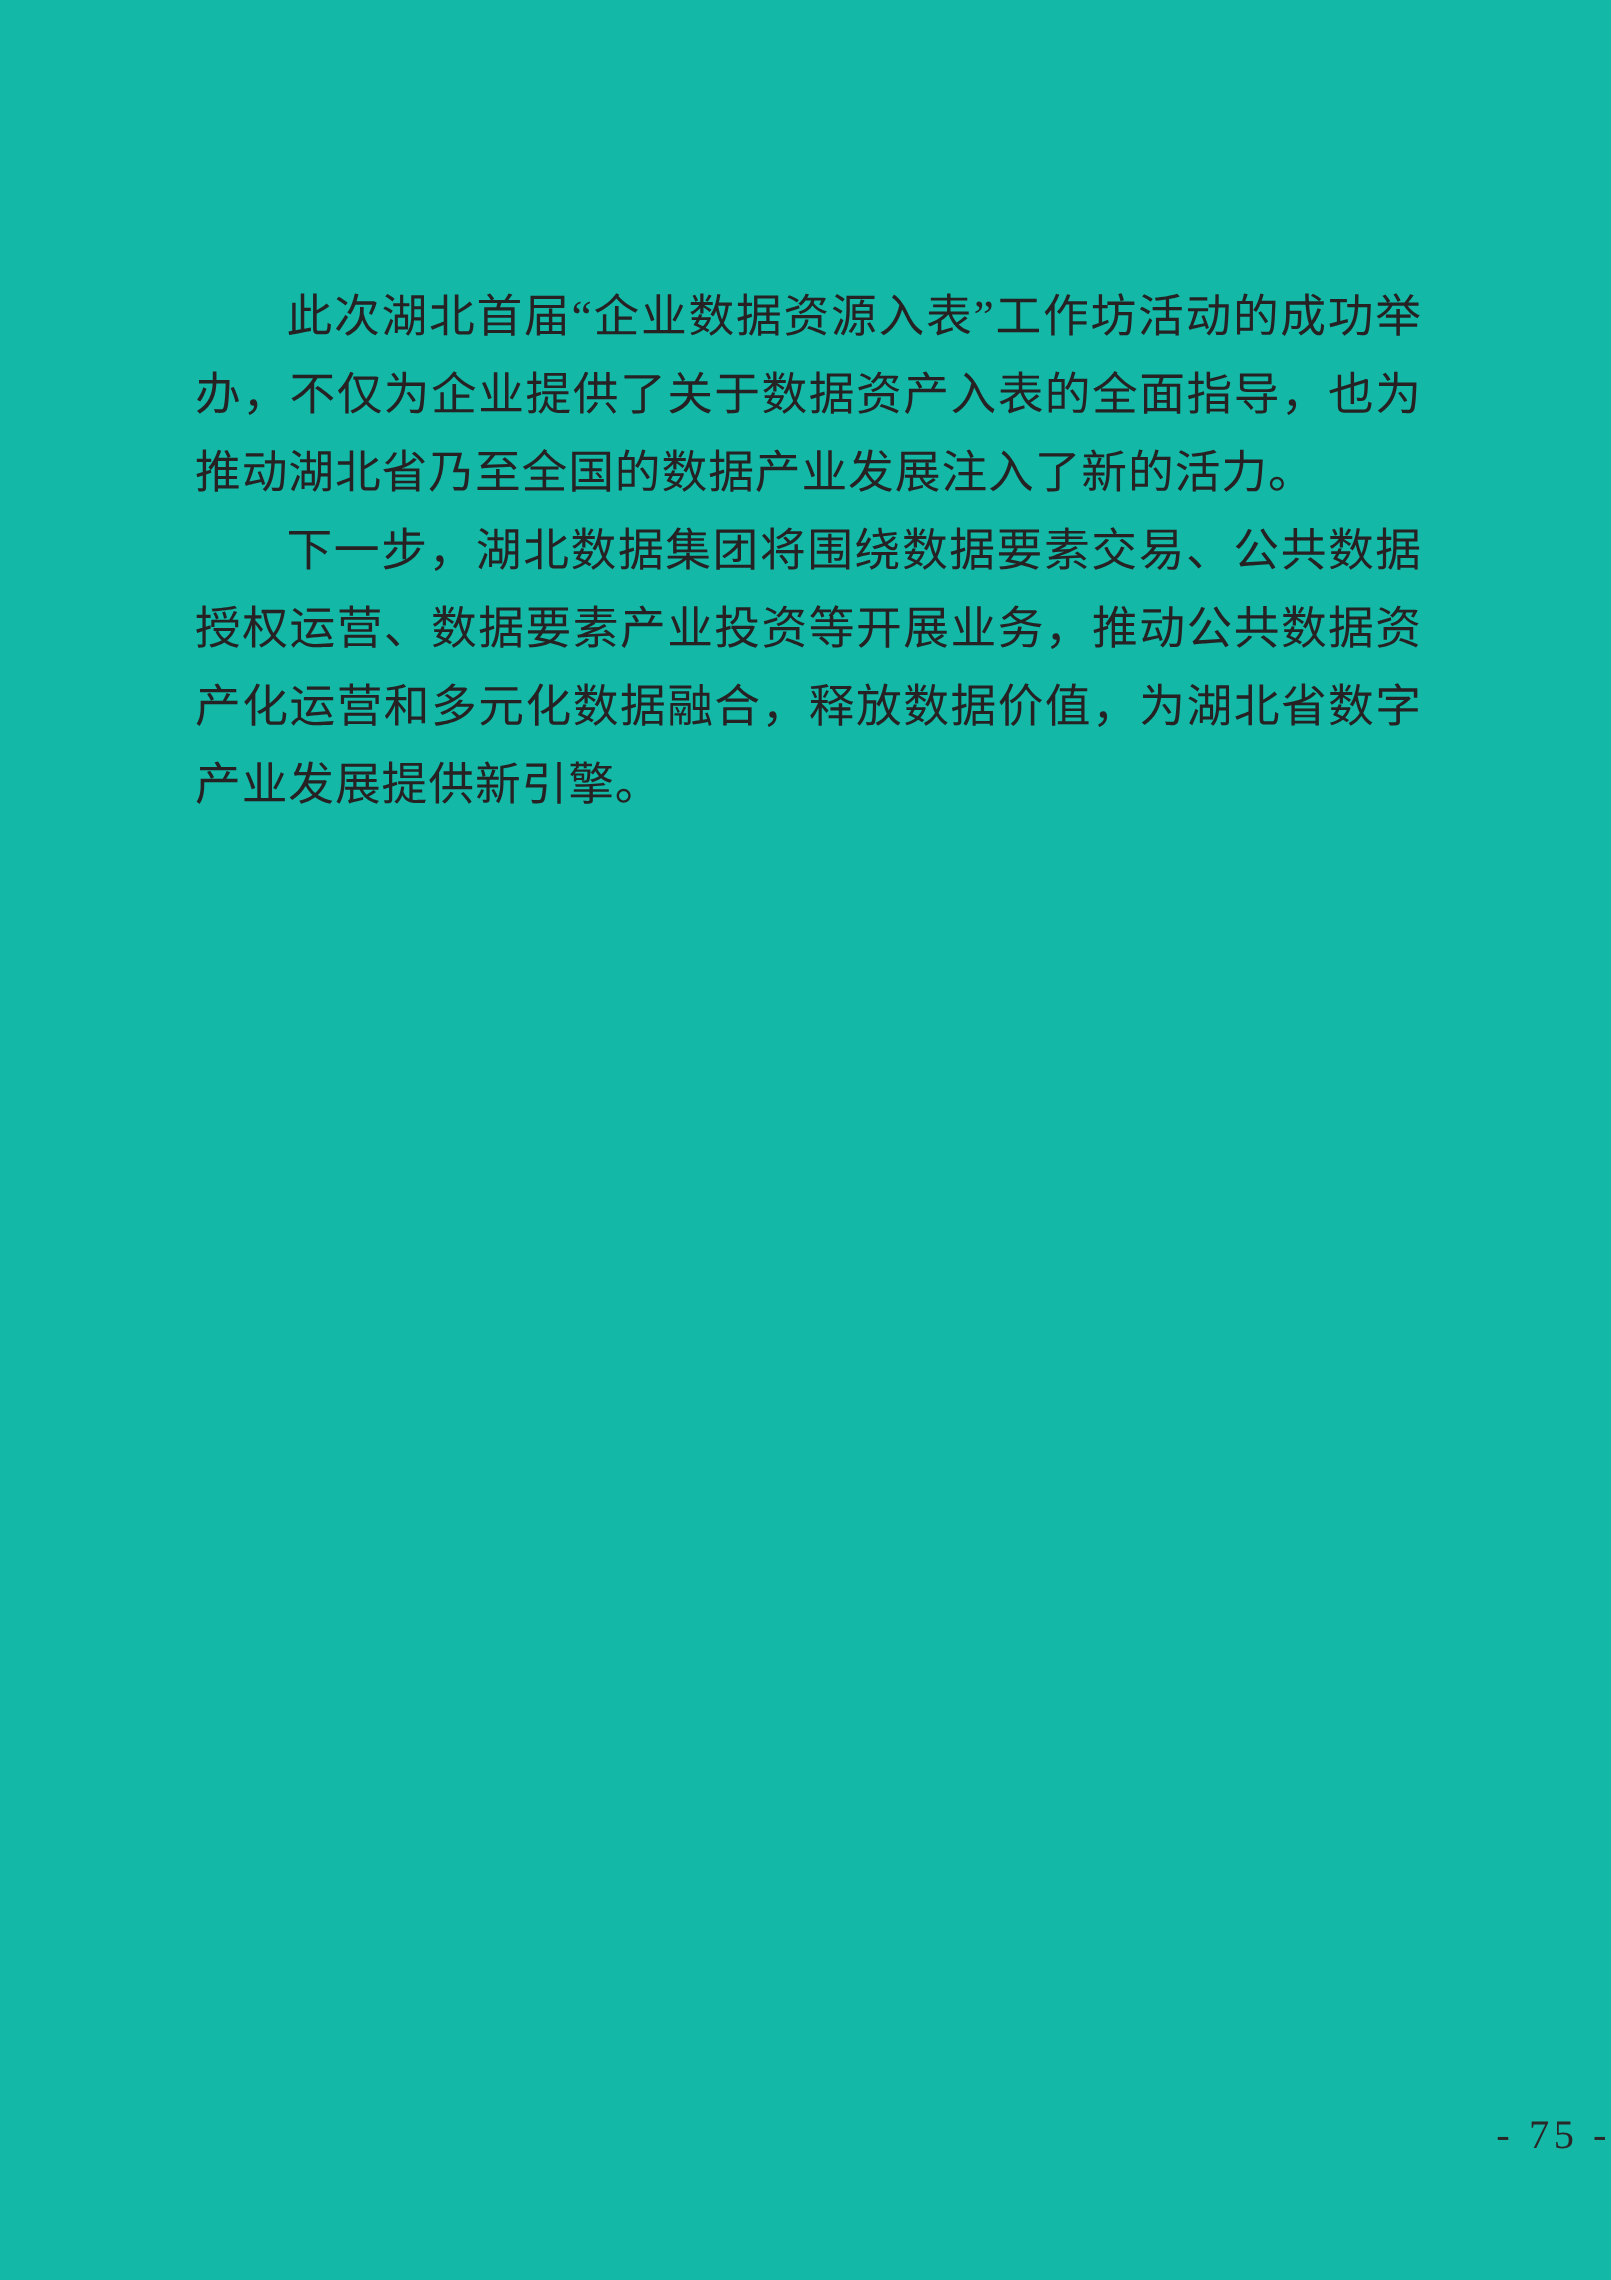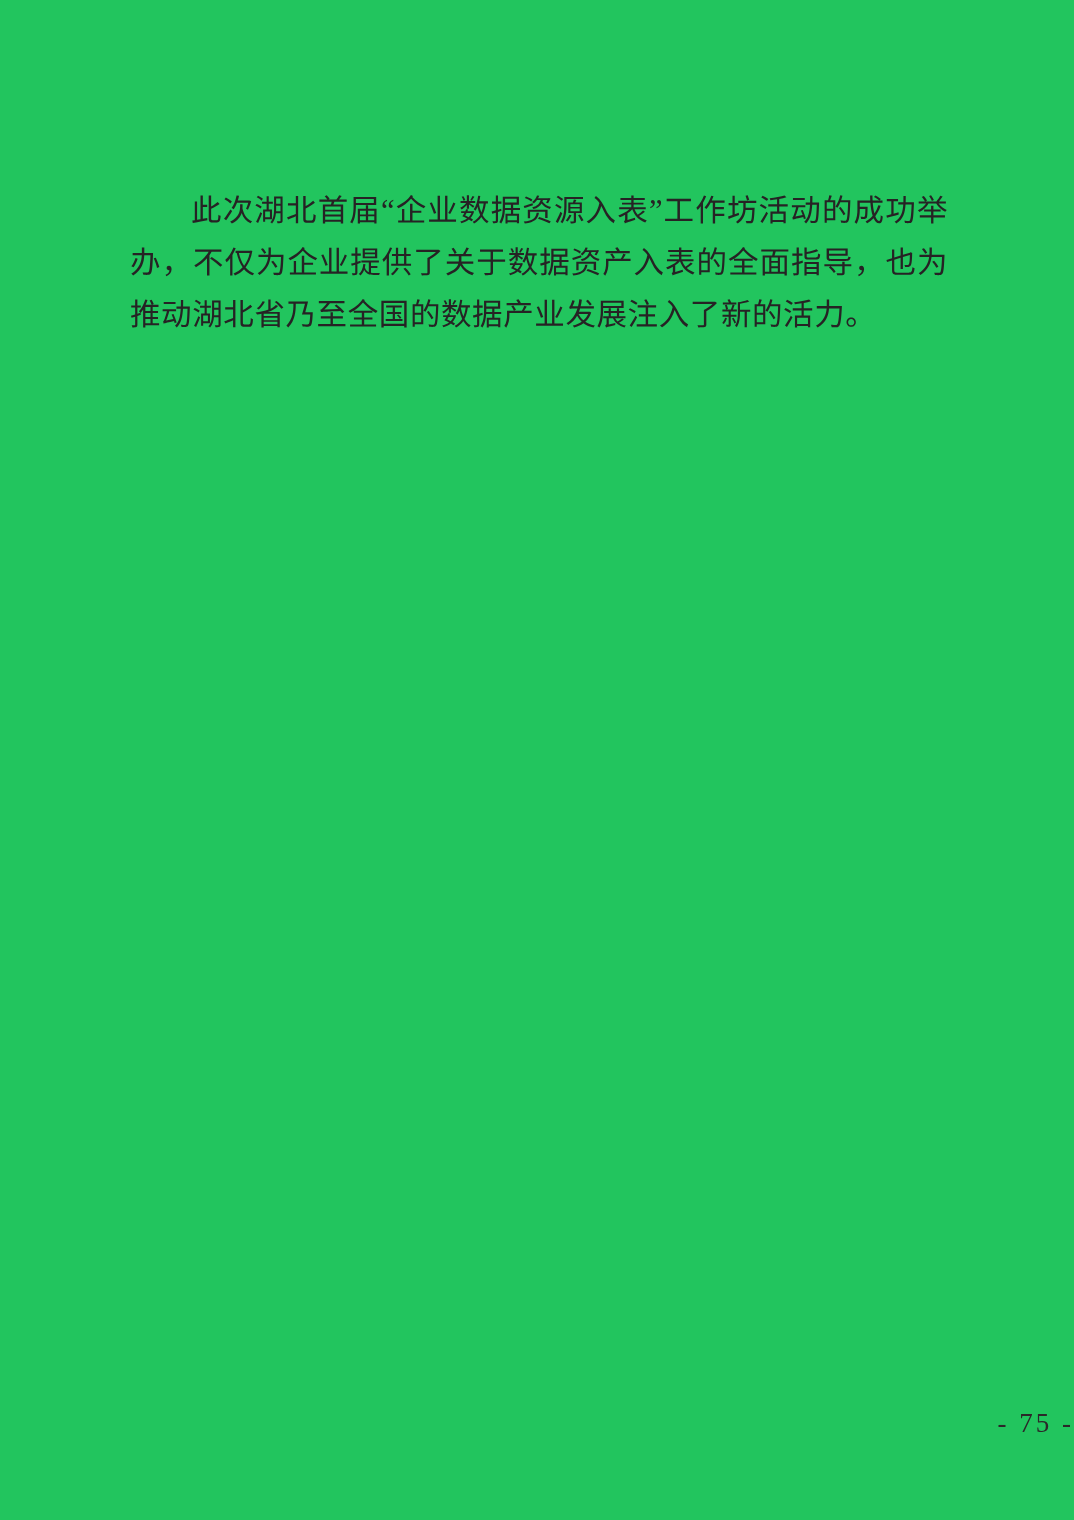--- a/index.html
+++ b/index.html
@@ -11,21 +11,21 @@
     width: 1074px;
     height: 1520px;
     position: relative;
     font-family: "Liberation Serif", "DejaVu Serif", serif;
     color: #231f20;
     overflow: hidden;
   }
   .page {
     position: absolute;
     inset: 0;
-    background: #22c55e;
+    background: #14b8a6;
   }
   .content {
     position: absolute;
     left: 130px;
     top: 185px;
     width: 818px;
   }
   p.para {
     margin: 0;
     font-size: 30.5px;
@@ -54,19 +54,20 @@
     font-family: "Liberation Serif", "DejaVu Serif", serif;
   }
 </style>
 </head>
 <body>
 
 <div class="page">
 
   <div class="content">
     <p class="para">此次湖北首届“企业数据资源入表”工作坊活动的成功举办，不仅为企业提供了关于数据资产入表的全面指导，也为推动湖北省乃至全国的数据产业发展注入了新的活力。</p>
+    <p class="para">下一步，湖北数据集团将围绕数据要素交易、公共数据授权运营、数据要素产业投资等开展业务，推动公共数据资产化运营和多元化数据融合，释放数据价值，为湖北省数字产业发展提供新引擎。</p>
   </div>
 
   <div class="footer">
     <span class="page-number">- 75 -</span>
   </div>
 
 </div>
 
 </body></html>

